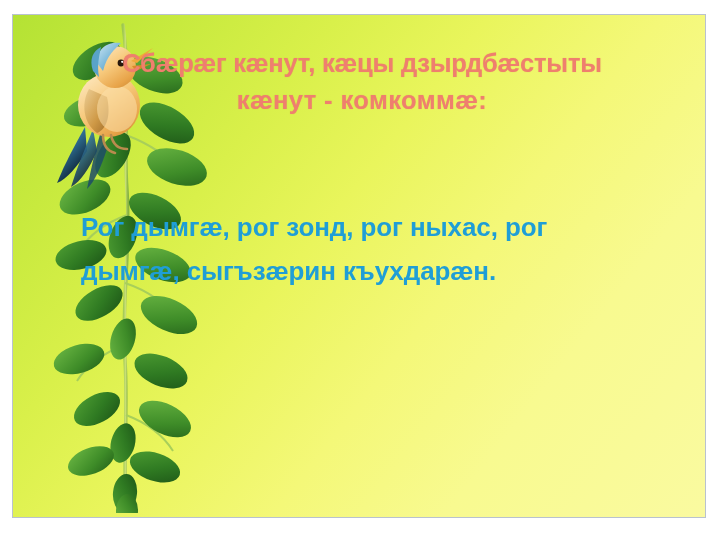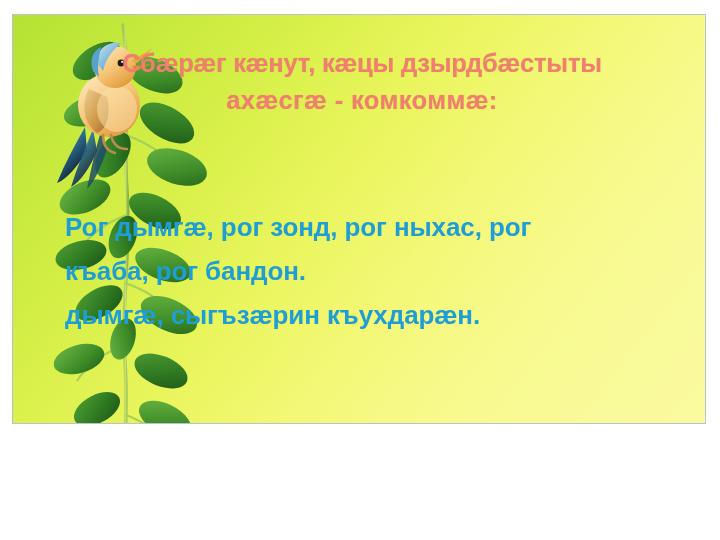--- a/index.html
+++ b/index.html
@@ -12,21 +12,21 @@
   }
   body {
     font-family: "Liberation Sans", sans-serif;
   }
 
   #slide-frame {
     position: absolute;
     left: 12px;
     top: 14px;
     width: 694px;
-    height: 410px;
+    height: 504px;
     box-sizing: border-box;
     border: 1px solid #b9c2cf;
     background: linear-gradient(128deg,
         #b4e234 0%,
         #c8ea3e 16%,
         #d9f04a 30%,
         #e9f55c 44%,
         #f4f878 60%,
         #f8fa90 76%,
         #fafaa0 100%);
@@ -76,21 +76,21 @@
     left: 52px;
     top: 190px;
     width: 640px;
     color: #1f9ed6;
     font-weight: bold;
     font-size: 26px;
     line-height: 44px;
     letter-spacing: -0.1px;
     text-align: left;
   }
-  #body-block .bline { white-space: nowrap; }
+  #body-block .bline { white-space: nowrap; margin-left: 16px; }
 </style>
 </head>
 <body>
 
 <div id="slide-frame">
 
   <svg id="vine-art" viewBox="0 0 220 498" xmlns="http://www.w3.org/2000/svg">
     <defs>
       <linearGradient id="leafA" x1="0" y1="0" x2="1" y2="1">
         <stop offset="0%" stop-color="#4f9f33"></stop>
@@ -194,22 +194,21 @@
 
     <path d="M90 30 L 112 17 L 96 32 Z" fill="#f0a93b"></path>
     <path d="M91 35 L 110 33 L 95 40 Z" fill="#d98a28"></path>
 
     <path d="M70 104 C 72 114, 78 118, 86 118" stroke="#b98b4e" stroke-width="2.6" fill="none" stroke-linecap="round"></path>
     <path d="M62 104 C 62 114, 66 120, 74 122" stroke="#b98b4e" stroke-width="2.6" fill="none" stroke-linecap="round"></path>
   </svg>
 
   <div id="title-block">
     <div class="tline">Сбæрæг кæнут, кæцы дзырдбæстыты</div>
-    <div class="tline" id="title-line-3">ахæсгæ  -  комкоммæ:</div>
+    <div class="tline" id="title-line-3">кæнут  -  комкоммæ:</div>
   </div>
 
   <div id="body-block">
     <div class="bline">Рог дымгæ, рог зонд, рог ныхас, рог</div>
-    <div class="bline">къаба, рог бандон.</div>
     <div class="bline">дымгæ, сыгъзæрин къухдарæн.</div>
   </div>
 
 </div>
 
 </body></html>

